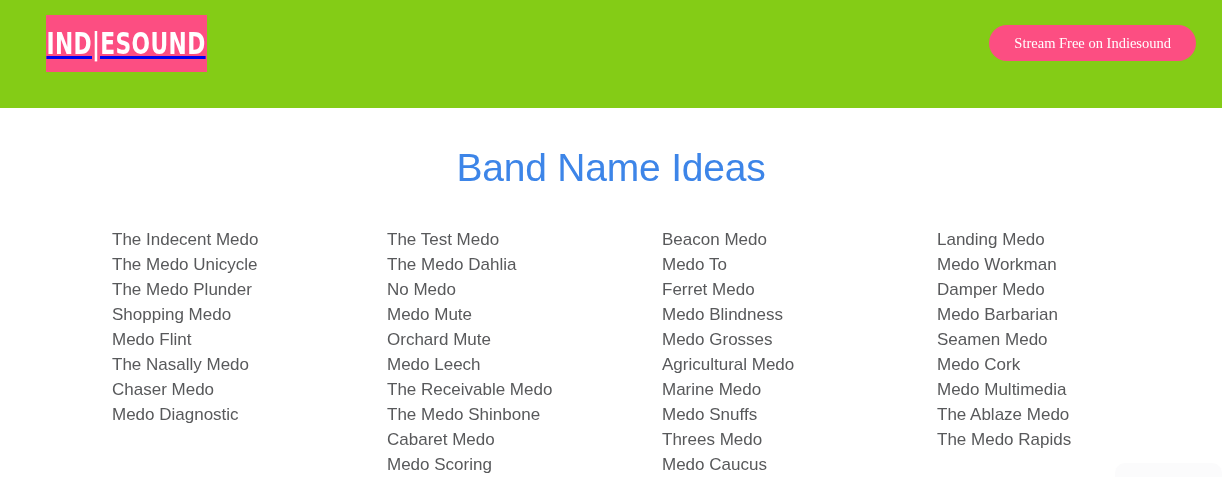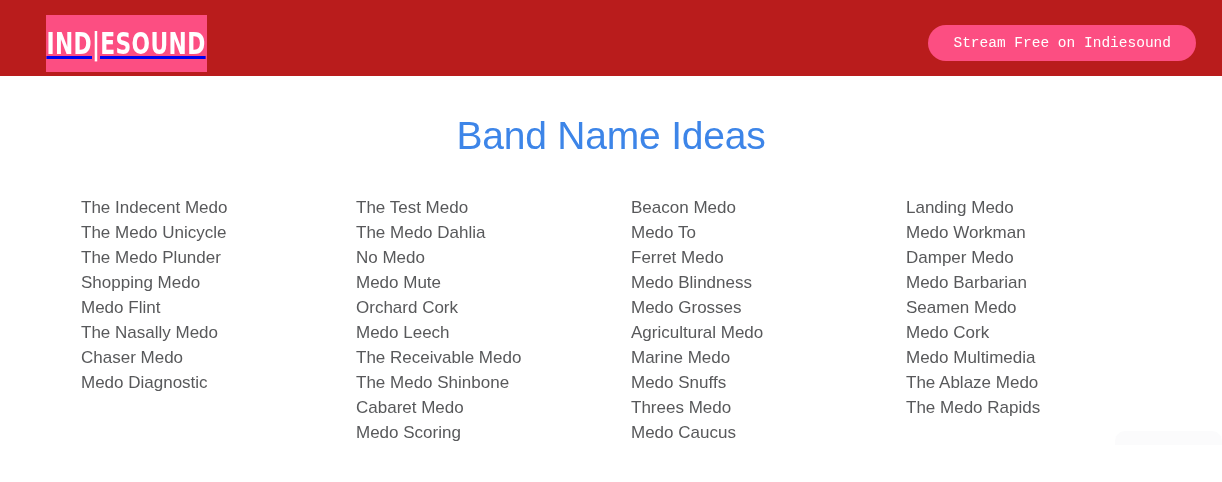--- a/index.html
+++ b/index.html
@@ -13,22 +13,22 @@
     height: 482px;
     overflow: hidden;
     background: #ffffff;
     font-family: "Liberation Sans", "DejaVu Sans", sans-serif;
     -webkit-font-smoothing: antialiased;
   }
 
   
   .site-header {
     position: relative;
-    height: 76px;
-    background: #b91c1c;
+    height: 108px;
+    background: #84cc16;
     width: 100%;
   }
   .logo-box {
     position: absolute;
     left: 46px;
     top: 15px;
     width: 161px;
     height: 57px;
     background: #fc4e82;
     display: flex;
@@ -50,21 +50,21 @@
   .cta-button {
     position: absolute;
     right: 26px;
     top: 25px;
     height: 36px;
     padding: 0 25px;
     background: #fc4e82;
     color: #ffffff;
     border: none;
     border-radius: 18px;
-    font-family: Liberation Mono, monospace;
+    font-family: Liberation Serif, serif;
     font-size: 14.5px;
     line-height: 36px;
     cursor: pointer;
     white-space: nowrap;
     display: inline-block;
     text-align: left;
   }
 
   
   .main-content {
@@ -80,21 +80,21 @@
     font-size: 39px;
     font-weight: normal;
     letter-spacing: -0.2px;
     line-height: 1.2;
   }
 
   .name-grid {
     display: grid;
     grid-template-columns: repeat(4, 275px);
     margin-top: 35px;
-    padding-left: 81px;
+    padding-left: 112px;
   }
   .name-column {
     display: flex;
     flex-direction: column;
   }
   .name-item {
     color: #58595b;
     font-size: 17px;
     line-height: 25px;
     height: 25px;
@@ -134,21 +134,21 @@
         <div class="name-item">Medo Flint</div>
         <div class="name-item">The Nasally Medo</div>
         <div class="name-item">Chaser Medo</div>
         <div class="name-item">Medo Diagnostic</div>
       </div>
       <div class="name-column">
         <div class="name-item">The Test Medo</div>
         <div class="name-item">The Medo Dahlia</div>
         <div class="name-item">No Medo</div>
         <div class="name-item">Medo Mute</div>
-        <div class="name-item">Orchard Cork</div>
+        <div class="name-item">Orchard Mute</div>
         <div class="name-item">Medo Leech</div>
         <div class="name-item">The Receivable Medo</div>
         <div class="name-item">The Medo Shinbone</div>
         <div class="name-item">Cabaret Medo</div>
         <div class="name-item">Medo Scoring</div>
       </div>
       <div class="name-column">
         <div class="name-item">Beacon Medo</div>
         <div class="name-item">Medo To</div>
         <div class="name-item">Ferret Medo</div>

